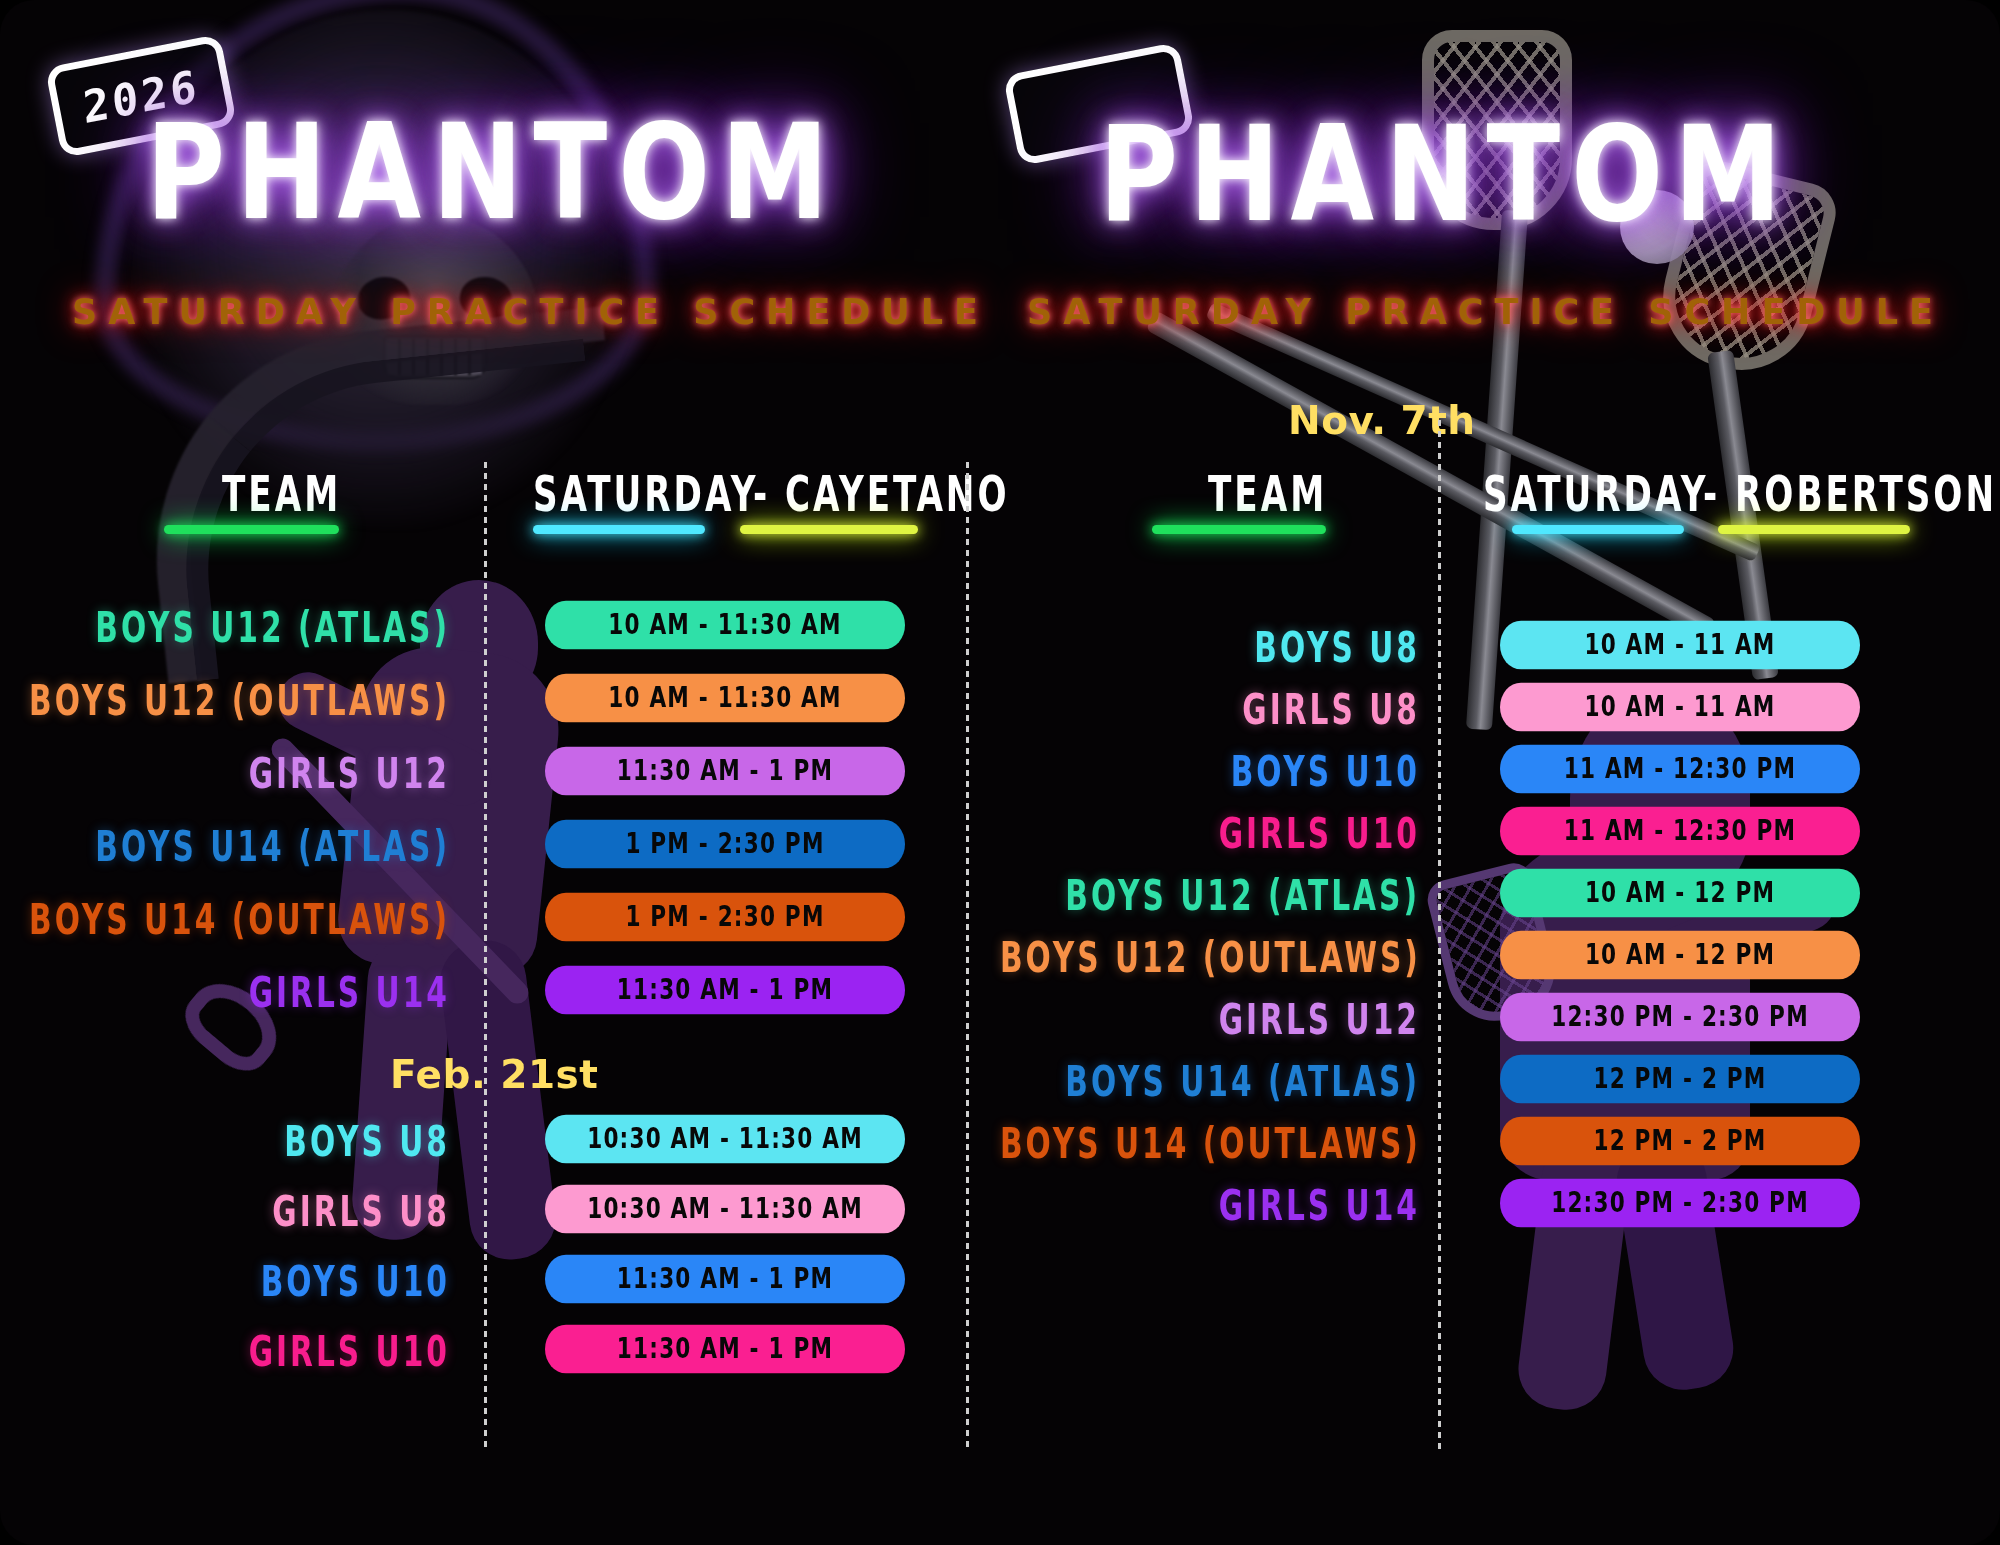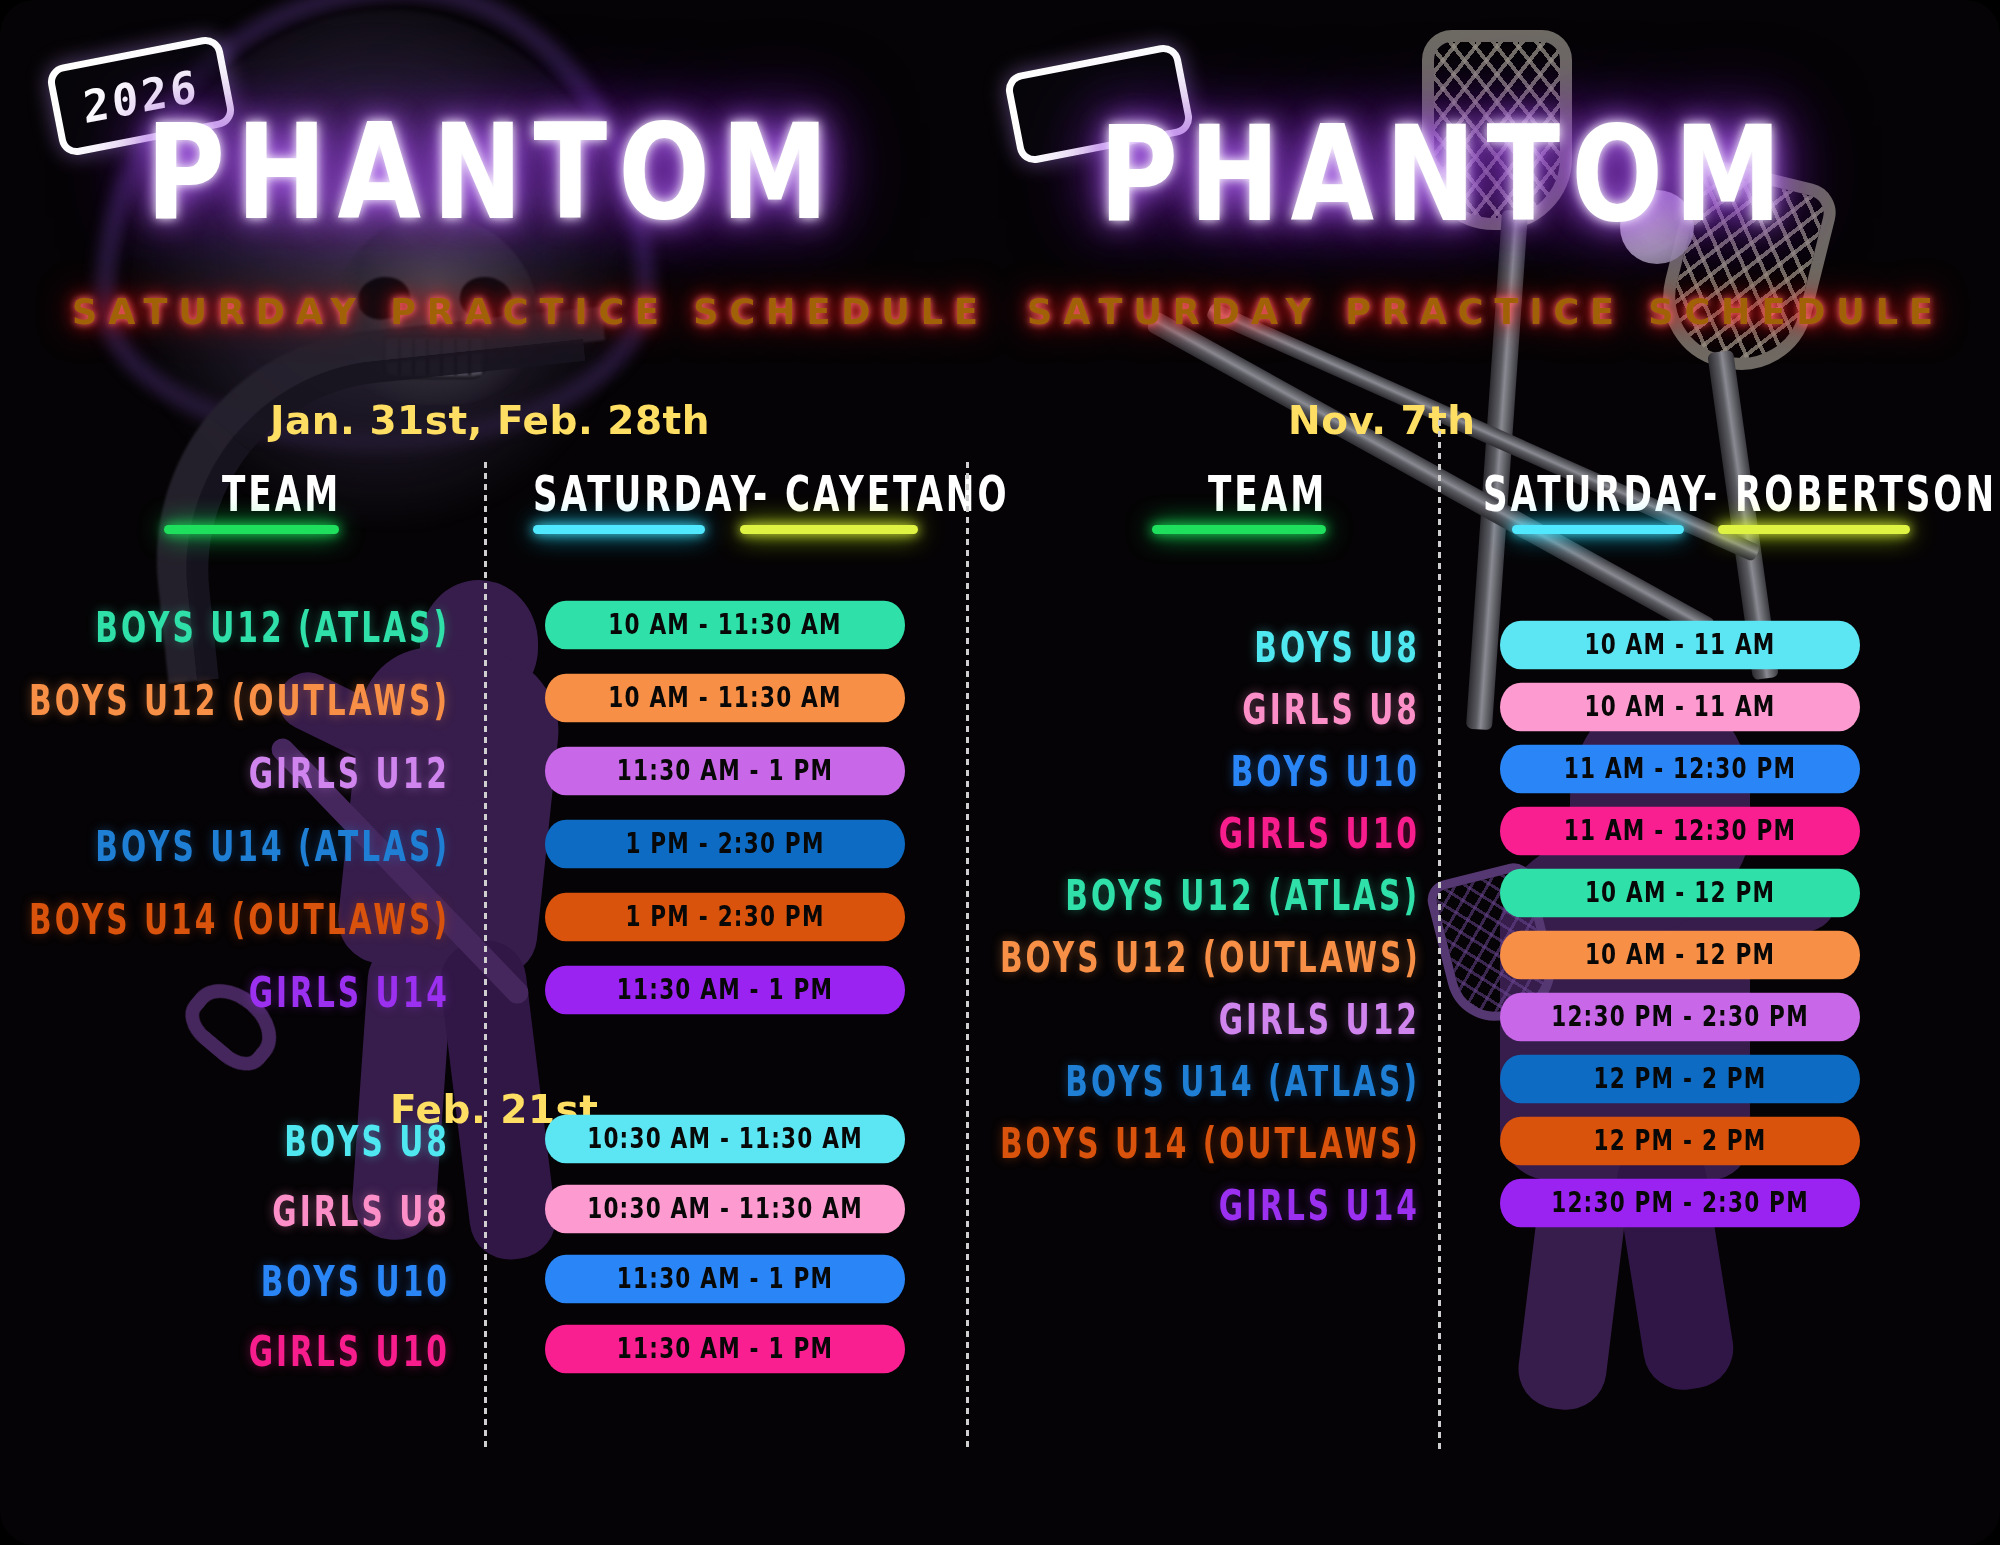--- a/index.html
+++ b/index.html
@@ -275,21 +275,20 @@
     <div class="col">
 
       <div class="badge-2026" style="left:52px; top:50px;">
         <span>2026</span>
       </div>
 
       <div class="brand" style="left:146px; top:110px;">PHANTOM</div>
 
       <div class="subtitle" style="left:72px; top:292px;">SATURDAY PRACTICE SCHEDULE</div>
 
-      <div class="date-head" style="left:270px; top:398px;">Jan. 31st, Feb. 28th</div>
 
       <div class="divider-dotted" style="left:484px; top:462px; height:990px;"></div>
 
       <div class="colhead" style="left:222px; top:472px;">TEAM</div>
       <div class="underline ul-green" style="left:164px; top:525px; width:175px;"></div>
 
       <div class="colhead" style="left:533px; top:472px;">SATURDAY- CAYETANO</div>
       <div class="underline ul-cyan" style="left:533px; top:525px; width:172px;"></div>
       <div class="underline ul-lime" style="left:740px; top:525px; width:178px;"></div>
 
@@ -303,21 +302,21 @@
         </div>
       <div id="left-s1-pills">
           <div class="pill" style="left: 545px; top: 604px; width: 360px; background: rgb(47, 224, 168);">10 AM - 11:30 AM</div>
           <div class="pill" style="left: 545px; top: 677px; width: 360px; background: rgb(247, 144, 70);">10 AM - 11:30 AM</div>
           <div class="pill" style="left: 545px; top: 750px; width: 360px; background: rgb(200, 103, 232);">11:30 AM - 1 PM</div>
           <div class="pill" style="left: 545px; top: 823px; width: 360px; background: rgb(13, 107, 196);">1 PM - 2:30 PM</div>
           <div class="pill" style="left: 545px; top: 896px; width: 360px; background: rgb(217, 83, 12);">1 PM - 2:30 PM</div>
           <div class="pill" style="left: 545px; top: 969px; width: 360px; background: rgb(155, 35, 242);">11:30 AM - 1 PM</div>
         </div>
 
-      <div class="date-head" style="left:390px; top:1052px;margin-top:35px;">Feb. 21st</div>
+      <div class="date-head" style="left:390px; top:1052px;">Feb. 21st</div>
 
       <div id="left-s2-teams">
           <div class="team-label" style="left: 20px; top: 1122px; width: 430px; color: rgb(79, 232, 240); text-shadow: rgba(79, 232, 240, 0.4) 0px 0px 9px;">BOYS U8</div>
           <div class="team-label" style="left: 20px; top: 1192px; width: 430px; color: rgb(253, 143, 200); text-shadow: rgba(253, 143, 200, 0.4) 0px 0px 9px;">GIRLS U8</div>
           <div class="team-label" style="left: 20px; top: 1262px; width: 430px; color: rgb(42, 134, 247); text-shadow: rgba(42, 134, 247, 0.4) 0px 0px 9px;">BOYS U10</div>
           <div class="team-label" style="left: 20px; top: 1332px; width: 430px; color: rgb(248, 29, 141); text-shadow: rgba(248, 29, 141, 0.4) 0px 0px 9px;">GIRLS U10</div>
         </div>
       <div id="left-s2-pills">
           <div class="pill" style="left: 545px; top: 1118px; width: 360px; background: rgb(92, 229, 242);">10:30 AM - 11:30 AM</div>
           <div class="pill" style="left: 545px; top: 1188px; width: 360px; background: rgb(253, 154, 208);">10:30 AM - 11:30 AM</div>

